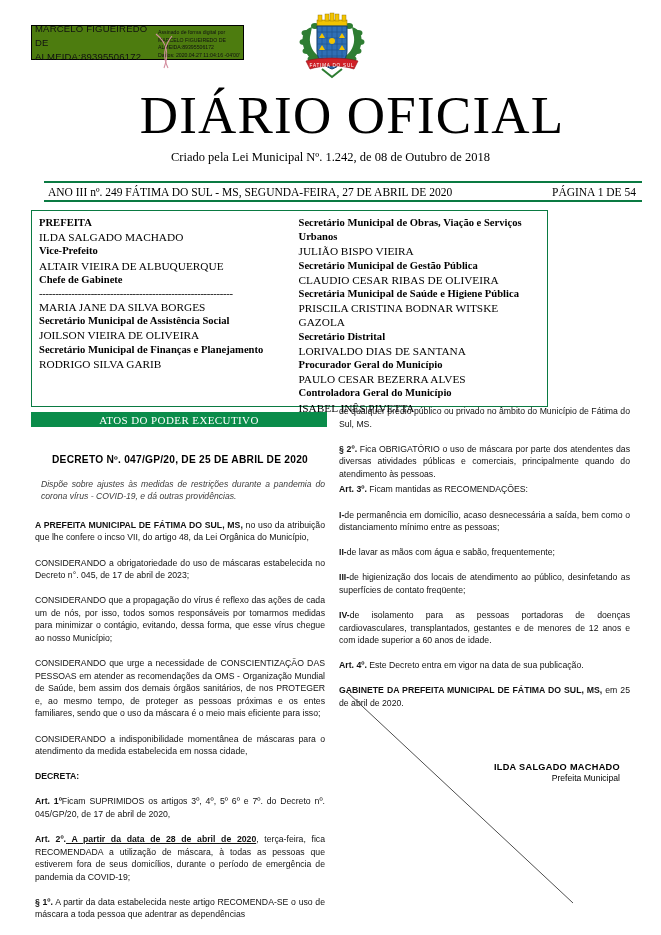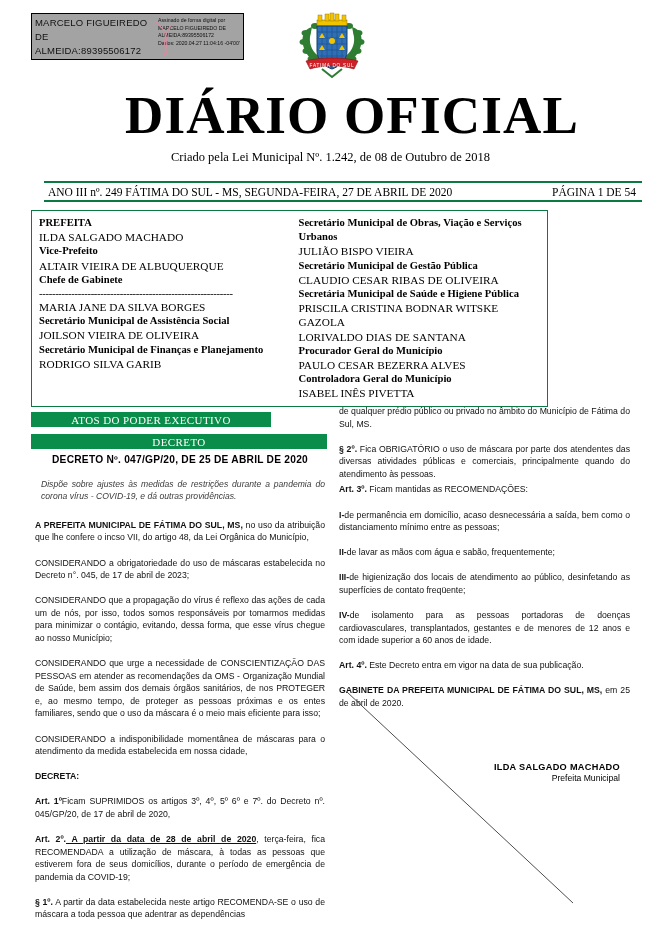--- a/index.html
+++ b/index.html
@@ -13,24 +13,24 @@
     color: #000;
     position: relative;
     overflow: hidden;
   }
 
   .page { position: relative; width: 661px; height: 935px; padding: 0; }
 
   
   .sig-stamp {
     position: absolute;
-    left: 31px; top: 13px;
-    width: 213px; height: 47px;
+    left: 31px; top: 25px;
+    width: 213px; height: 35px;
     border: 1px solid #000;
-    background: #a3a3a3;
+    background: #4d7c0f;
     display: flex;
     align-items: stretch;
     z-index: 5;
   }
   .sig-left {
     width: 123px;
     padding: 2px 2px 2px 3px;
     font-family: "Liberation Sans", sans-serif;
     font-size: 9.5px;
     line-height: 14px;
@@ -58,21 +58,21 @@
   
   .emblem { position: absolute; left: 298px; top: 11px; width: 68px; height: 72px; }
 
   
   .masthead { position: absolute; left: 0; top: 88px; width: 661px; text-align: center; }
   .do-title {
     font-family: "Liberation Serif", serif;
     font-size: 53px;
     line-height: 54px;
     letter-spacing: 1.2px;
-    font-weight: 700;
+    font-weight: 400;
     color: #000;
     padding-left: 43px;
   }
   .do-sub {
     font-family: "Liberation Serif", serif;
     font-size: 19px;
     line-height: 23px;
     margin-top: 1px;
     color: #000;
   }
@@ -135,21 +135,21 @@
   .greenbar {
     position: absolute;
     background: #0a8c4a;
     color: #ffffff;
     text-align: center;
     font-family: "Liberation Serif", serif;
     font-size: 11px;
     letter-spacing: 0.4px;
     display: flex; align-items: center; justify-content: center;
   }
-  #bar-atos { left: 31px; top: 412px; width: 240px; height: 15px; }
+  #bar-atos { left: 31px; top: 412px; width: 296px; height: 15px; }
   #bar-decreto { left: 31px; top: 434px; width: 296px; height: 15px; }
 
   
   .col-left  { position: absolute; left: 35px;  top: 452px; width: 290px; }
   .col-right { position: absolute; left: 339px; top: 405px; width: 291px; }
 
   .decree-title {
     font-family: "Liberation Sans", sans-serif;
     font-weight: bold;
     font-size: 10.2px;
@@ -309,30 +309,30 @@
       <div class="off-role">Secretário Municipal de Finanças e Planejamento</div>
       <div class="off-name">RODRIGO SILVA GARIB</div>
     </div>
     <div class="off-col right">
       <div class="off-role">Secretário Municipal de Obras, Viação e Serviços Urbanos</div>
       <div class="off-name">JULIÃO BISPO VIEIRA</div>
       <div class="off-role">Secretário Municipal de Gestão Pública</div>
       <div class="off-name">CLAUDIO CESAR RIBAS DE OLIVEIRA</div>
       <div class="off-role">Secretária Municipal de Saúde e Higiene Pública</div>
       <div class="off-name">PRISCILA CRISTINA BODNAR WITSKE GAZOLA</div>
+      <div class="off-role">Secretário Distrital</div>
       <div class="off-name">LORIVALDO DIAS DE SANTANA</div>
       <div class="off-role">Procurador Geral do Município</div>
       <div class="off-name">PAULO CESAR BEZERRA ALVES</div>
       <div class="off-role">Controladora Geral do Município</div>
       <div class="off-name">ISABEL INÊS PIVETTA</div>
     </div>
   </div>
 
   <div class="greenbar" id="bar-atos">ATOS DO PODER EXECUTIVO</div>
-  <div class="greenbar" id="bar-decreto">DECRETO</div>
 
   <div class="col-left">
     <div class="decree-title">DECRETO Nº. 047/GP/20, DE 25 DE ABRIL DE 2020</div>
     <div class="ementa">Dispõe sobre ajustes às medidas de restrições durante a pandemia do corona vírus - COVID-19, e dá outras providências.</div>
 
     <p class="body"><span class="b">A PREFEITA MUNICIPAL DE FÁTIMA DO SUL, MS,</span><span> no uso da atribuição que lhe confere o incso VII, do artigo 48, da Lei Orgânica do Município,</span></p>
 
     <p class="body">CONSIDERANDO a obrigatoriedade do uso de máscaras estabelecida no Decreto n°. 045, de 17 de abril de 2023;</p>
     <p class="body">CONSIDERANDO que a propagação do vírus é reflexo das ações de cada um de nós, por isso, todos somos responsáveis por tomarmos medidas para minimizar o contágio, evitando, dessa forma, que esse vírus chegue ao nosso Município;</p>
     <p class="body">CONSIDERANDO que urge a necessidade de CONSCIENTIZAÇÃO DAS PESSOAS em atender as recomendações da OMS - Organização Mundial de Saúde, bem assim dos demais órgãos sanitários, de nos PROTEGER e, ao mesmo tempo, de proteger as pessoas próximas e os entes familiares, sendo que o uso da máscara é o meio mais eficiente para isso;</p>

